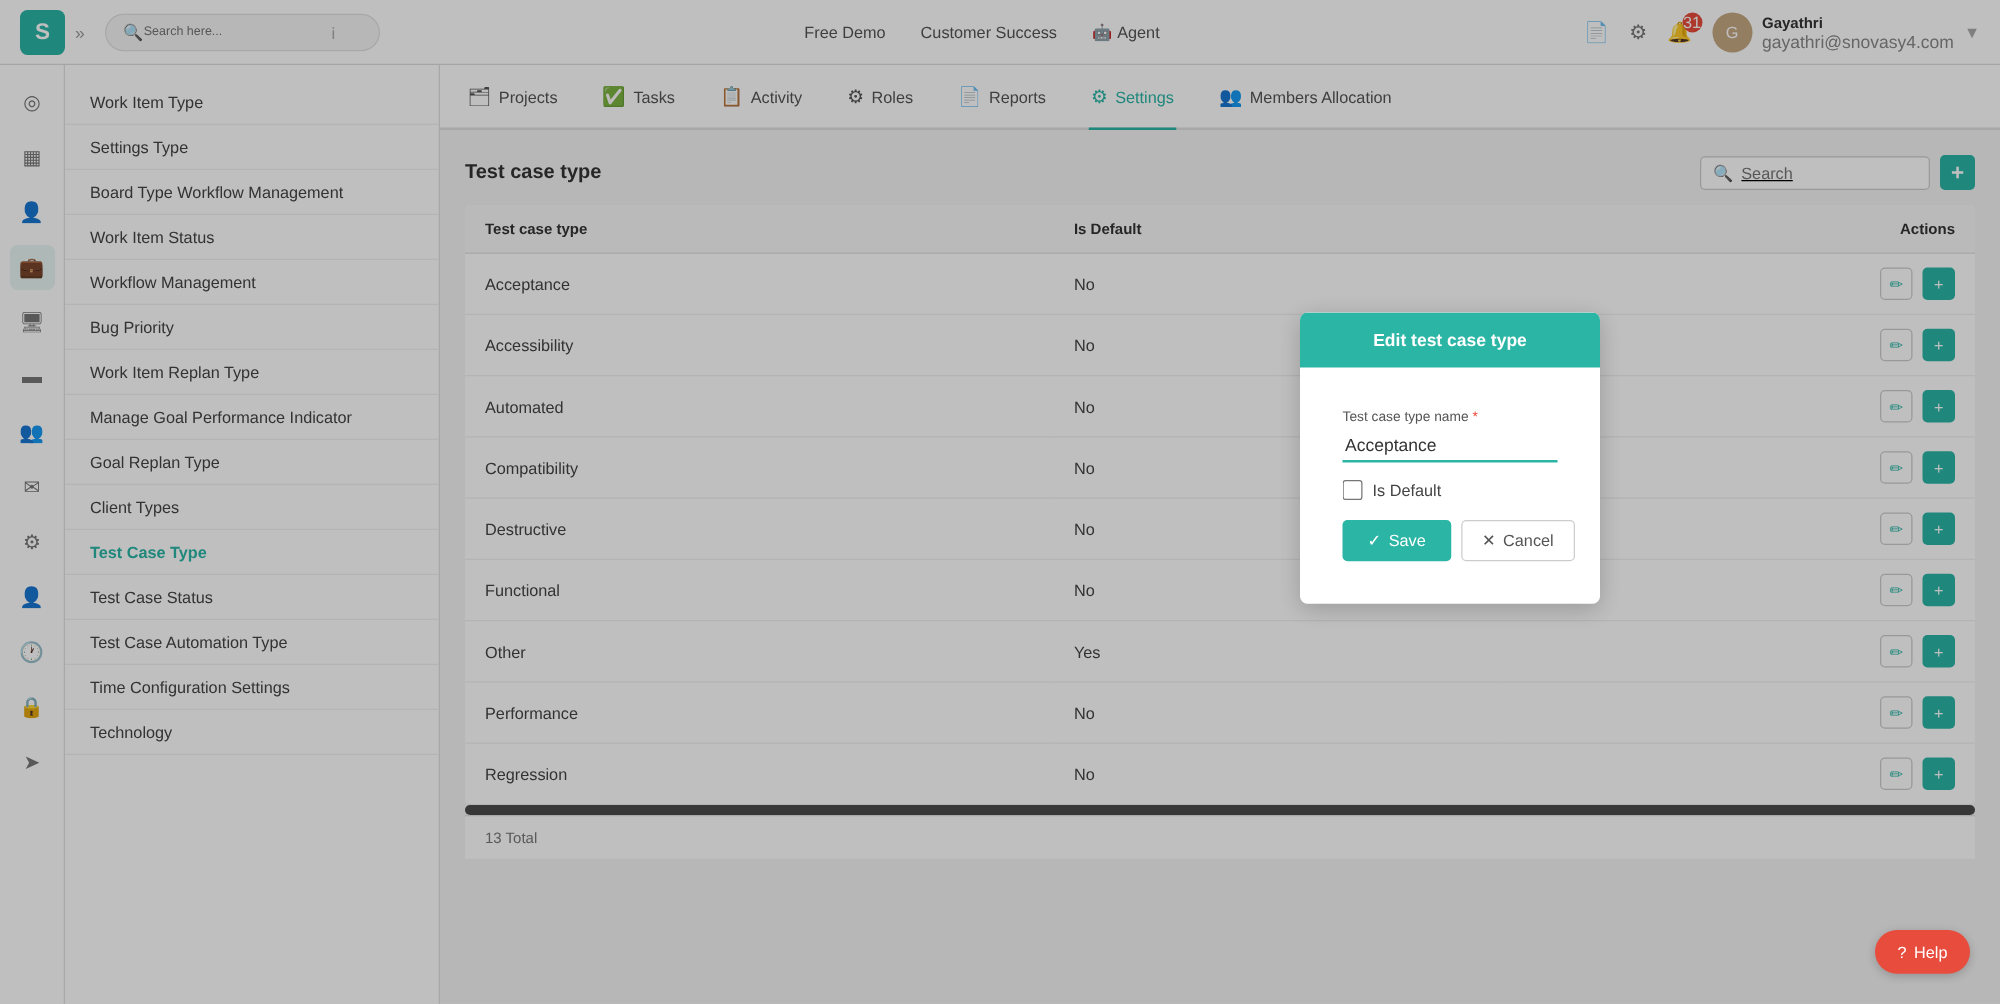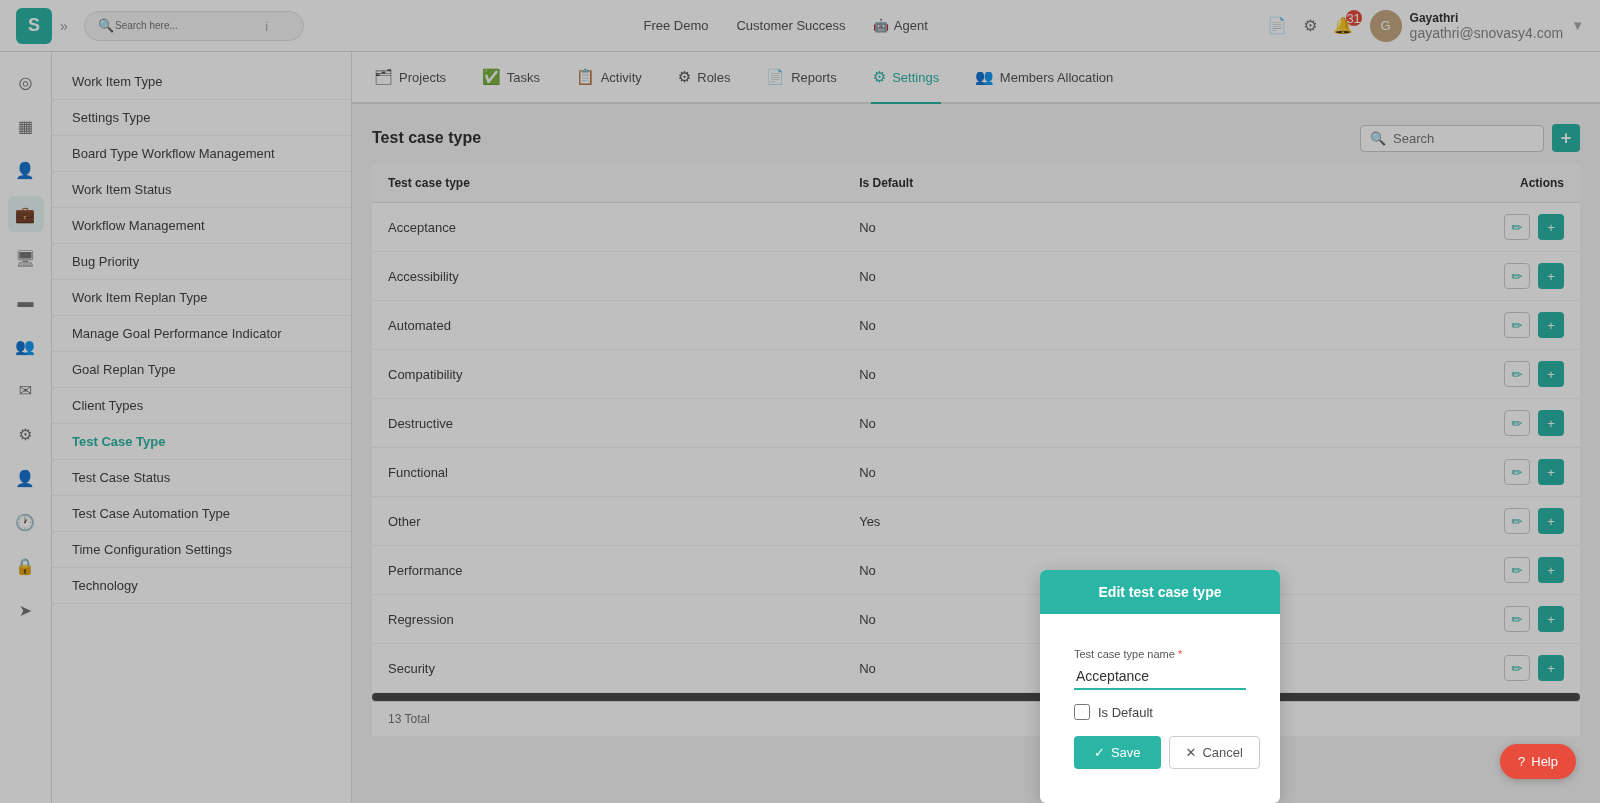--- a/index.html
+++ b/index.html
@@ -82,21 +82,21 @@
 
     
     .page-header {
       display: flex; align-items: center; justify-content: space-between; margin-bottom: 12px;
     }
     .page-title { font-size: 16px; font-weight: 700; color: #333; }
     .search-bar-top {
       display: flex; align-items: center; border: 1px solid #ccc; border-radius: 4px;
       background: #fff; padding: 5px 10px; gap: 6px;
     }
-    .search-bar-top input { border: none; outline: none; font-size: 13px; width: 140px; }
+    .search-bar-top input { border: none; outline: none; font-size: 13px; width: 140px; text-decoration: underline; }
     .add-btn {
       width: 28px; height: 28px; background: #2ab5a5; border-radius: 4px;
       display: flex; align-items: center; justify-content: center; color: #fff;
       cursor: pointer; font-size: 18px; font-weight: bold;
     }
 
     
     .data-table { width: 100%; border-collapse: collapse; background: #fff; border-radius: 4px; overflow: hidden; }
     .data-table thead tr { background: #f9f9f9; border-bottom: 1px solid #e0e0e0; }
     .data-table thead th { padding: 12px 16px; text-align: left; font-size: 12px; font-weight: 700; color: #333; }
@@ -108,21 +108,21 @@
       justify-content: center; cursor: pointer; font-size: 13px;
     }
     .action-btn.edit { color: #2ab5a5; border: 1px solid #ccc; background: #fff; }
     .action-btn.add-plus { background: #2ab5a5; color: #fff; border: none; }
 
     .table-footer { padding: 10px 16px; font-size: 12px; color: #777; background: #fff; border-top: 1px solid #e0e0e0; }
 
     
     .modal-overlay {
       position: fixed; inset: 0; background: rgba(0,0,0,0.25); z-index: 200;
-      display: flex; align-items: flex-end; justify-content: flex-end;
+      display: flex; align-items: flex-start; justify-content: flex-end;
     }
     .modal-box {
       background: #fff; border-radius: 6px; width: 240px; overflow: hidden;
       margin-top: 250px; margin-right: 320px; box-shadow: 0 4px 20px rgba(0,0,0,0.2);
     }
     .modal-header {
       background: #2ab5a5; color: #fff; padding: 14px 16px;
       font-size: 14px; font-weight: 600; text-align: center;
     }
     .modal-body { padding: 34px; }
@@ -362,30 +362,20 @@
         <tr>
     <td>Regression</td>
     <td>No</td>
     <td>
       <div class="table-actions">
         <div class="action-btn edit">✏</div>
         <div class="action-btn add-plus">+</div>
       </div>
     </td>
   </tr>
-        <tr>
-    <td>Security</td>
-    <td>No</td>
-    <td>
-      <div class="table-actions">
-        <div class="action-btn edit">✏</div>
-        <div class="action-btn add-plus">+</div>
-      </div>
-    </td>
-  </tr>
       </tbody>
   </table>
   <div style="height:8px;background:#4a4a4a;border-radius:4px;margin:0;"></div>
   <div class="table-footer">13 Total</div>
 </div>
 
 <div class="modal-overlay">
   <div class="modal-box">
     <div class="modal-header">Edit test case type</div>
     <div class="modal-body">

